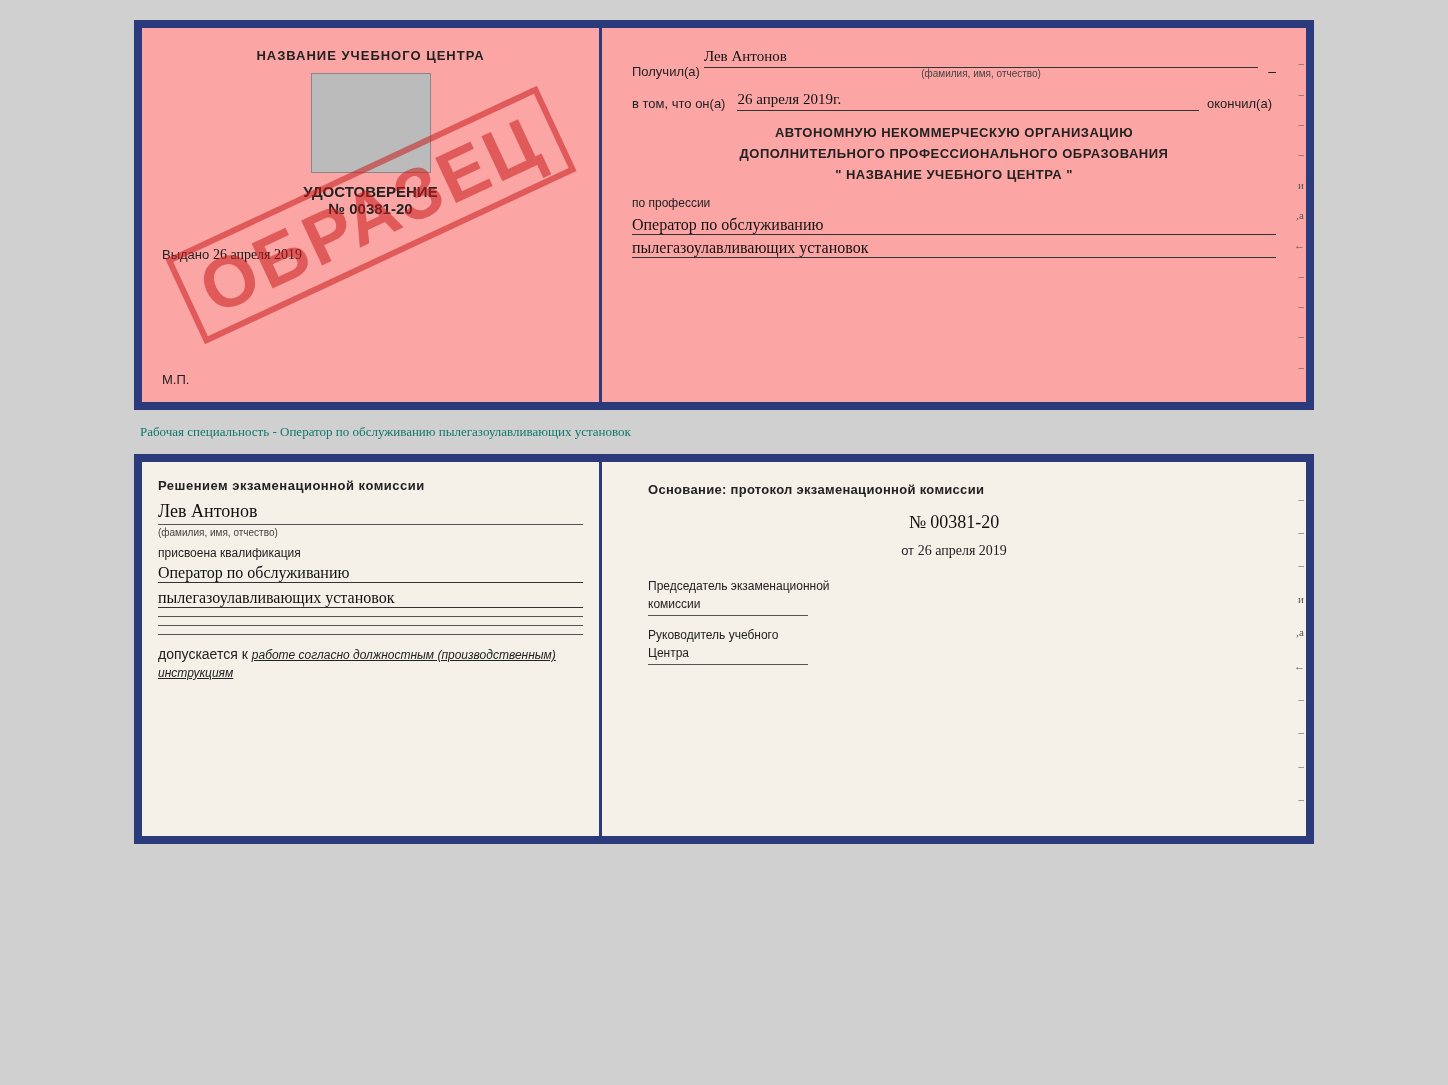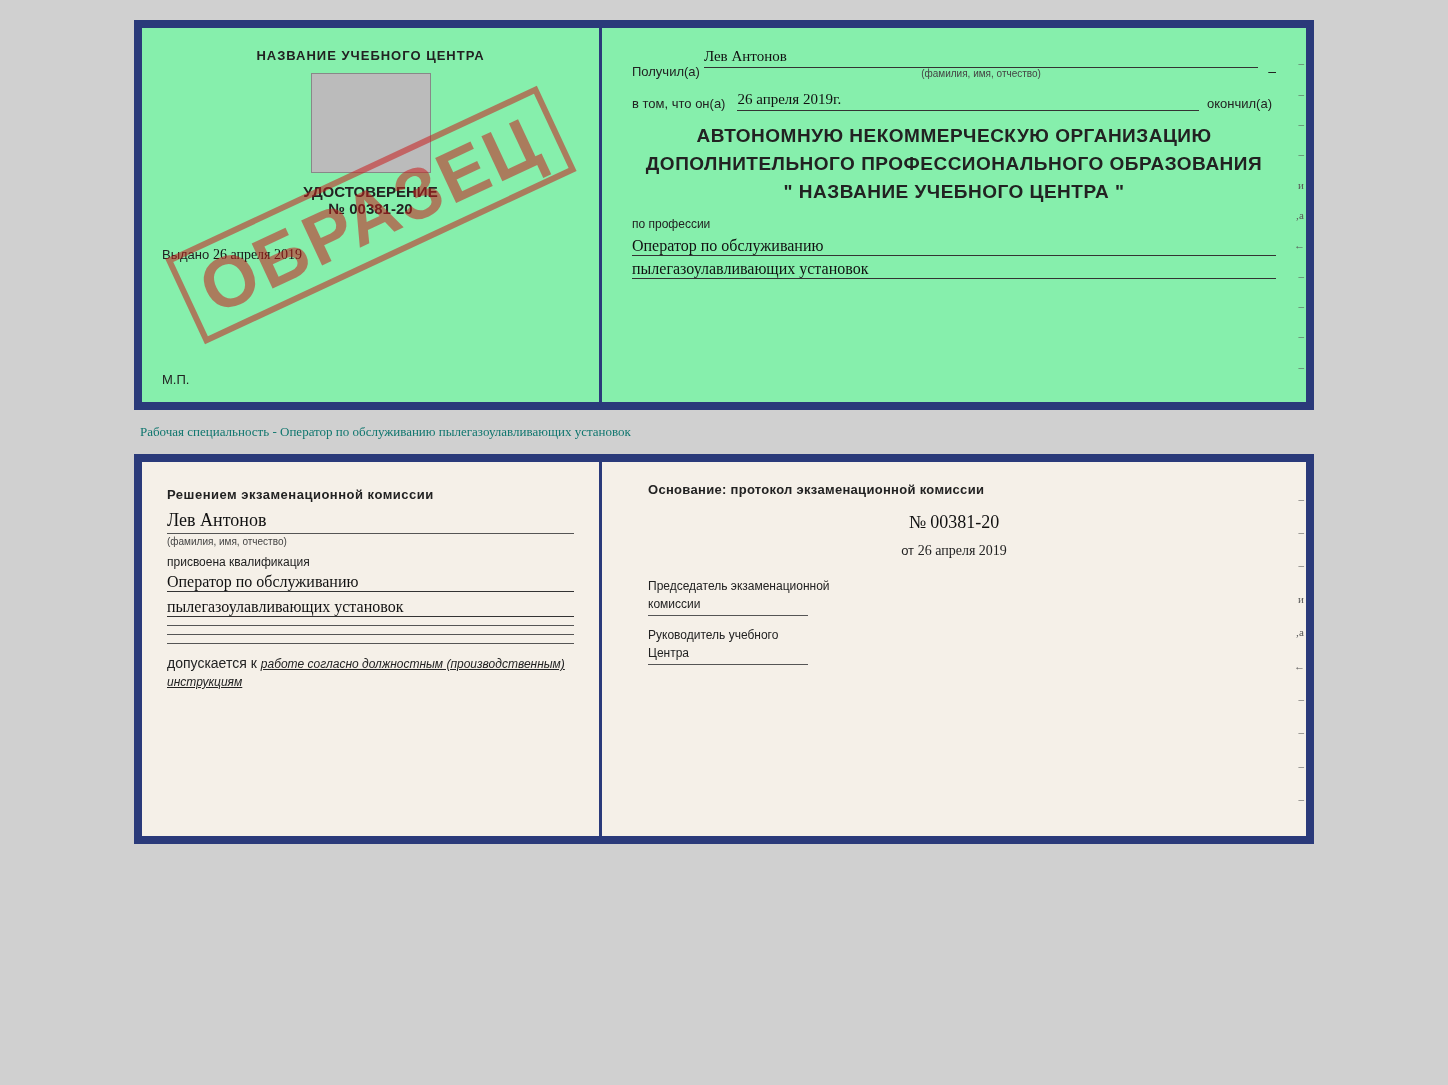--- a/index.html
+++ b/index.html
@@ -20,21 +20,21 @@
       align-items: center;
       gap: 8px;
       width: 1200px;
     }
 
     
     .doc-top {
       display: flex;
       width: 1180px;
       border: 8px solid #2a3a7a;
-      background: #86efac;
+      background: #fca5a5;
       position: relative;
       min-height: 390px;
     }
 
     .doc-left {
       width: 460px;
       border-right: 3px solid #2a3a7a;
       padding: 20px;
       position: relative;
       overflow: hidden;
@@ -155,21 +155,21 @@
     }
 
     .name-block {
       display: flex;
       flex-direction: column;
       flex: 1;
     }
 
     .block-text {
       text-align: center;
-      font-size: 19px;
+      font-size: 13px;
       font-weight: bold;
       font-family: Arial, sans-serif;
       color: #222;
       letter-spacing: 0.5px;
       margin: 6px 0 2px 0;
     }
 
     .profession-label {
       font-size: 12px;
       font-family: Arial, sans-serif;
@@ -219,21 +219,21 @@
       width: 1180px;
       border: 8px solid #2a3a7a;
       background: #f5f0e8;
       position: relative;
       min-height: 390px;
     }
 
     .doc-bottom-left {
       width: 460px;
       border-right: 3px solid #2a3a7a;
-      padding: 25px;
+      padding: 16px;
       position: relative;
     }
 
     .doc-bottom-right {
       flex: 1;
       padding: 20px 46px;
       position: relative;
     }
 
     .bottom-title {

